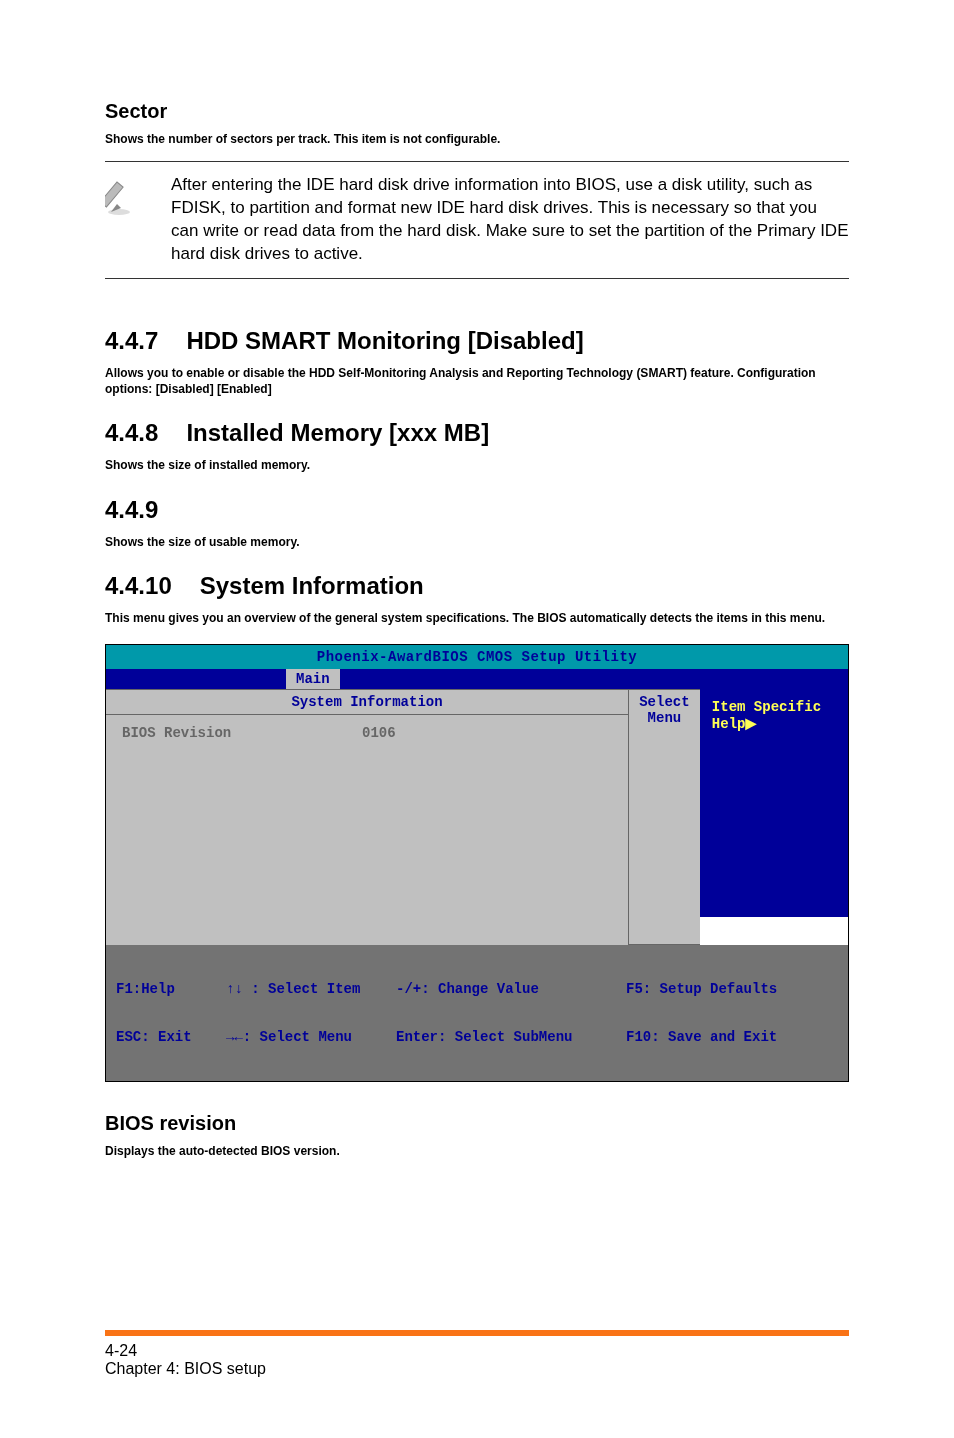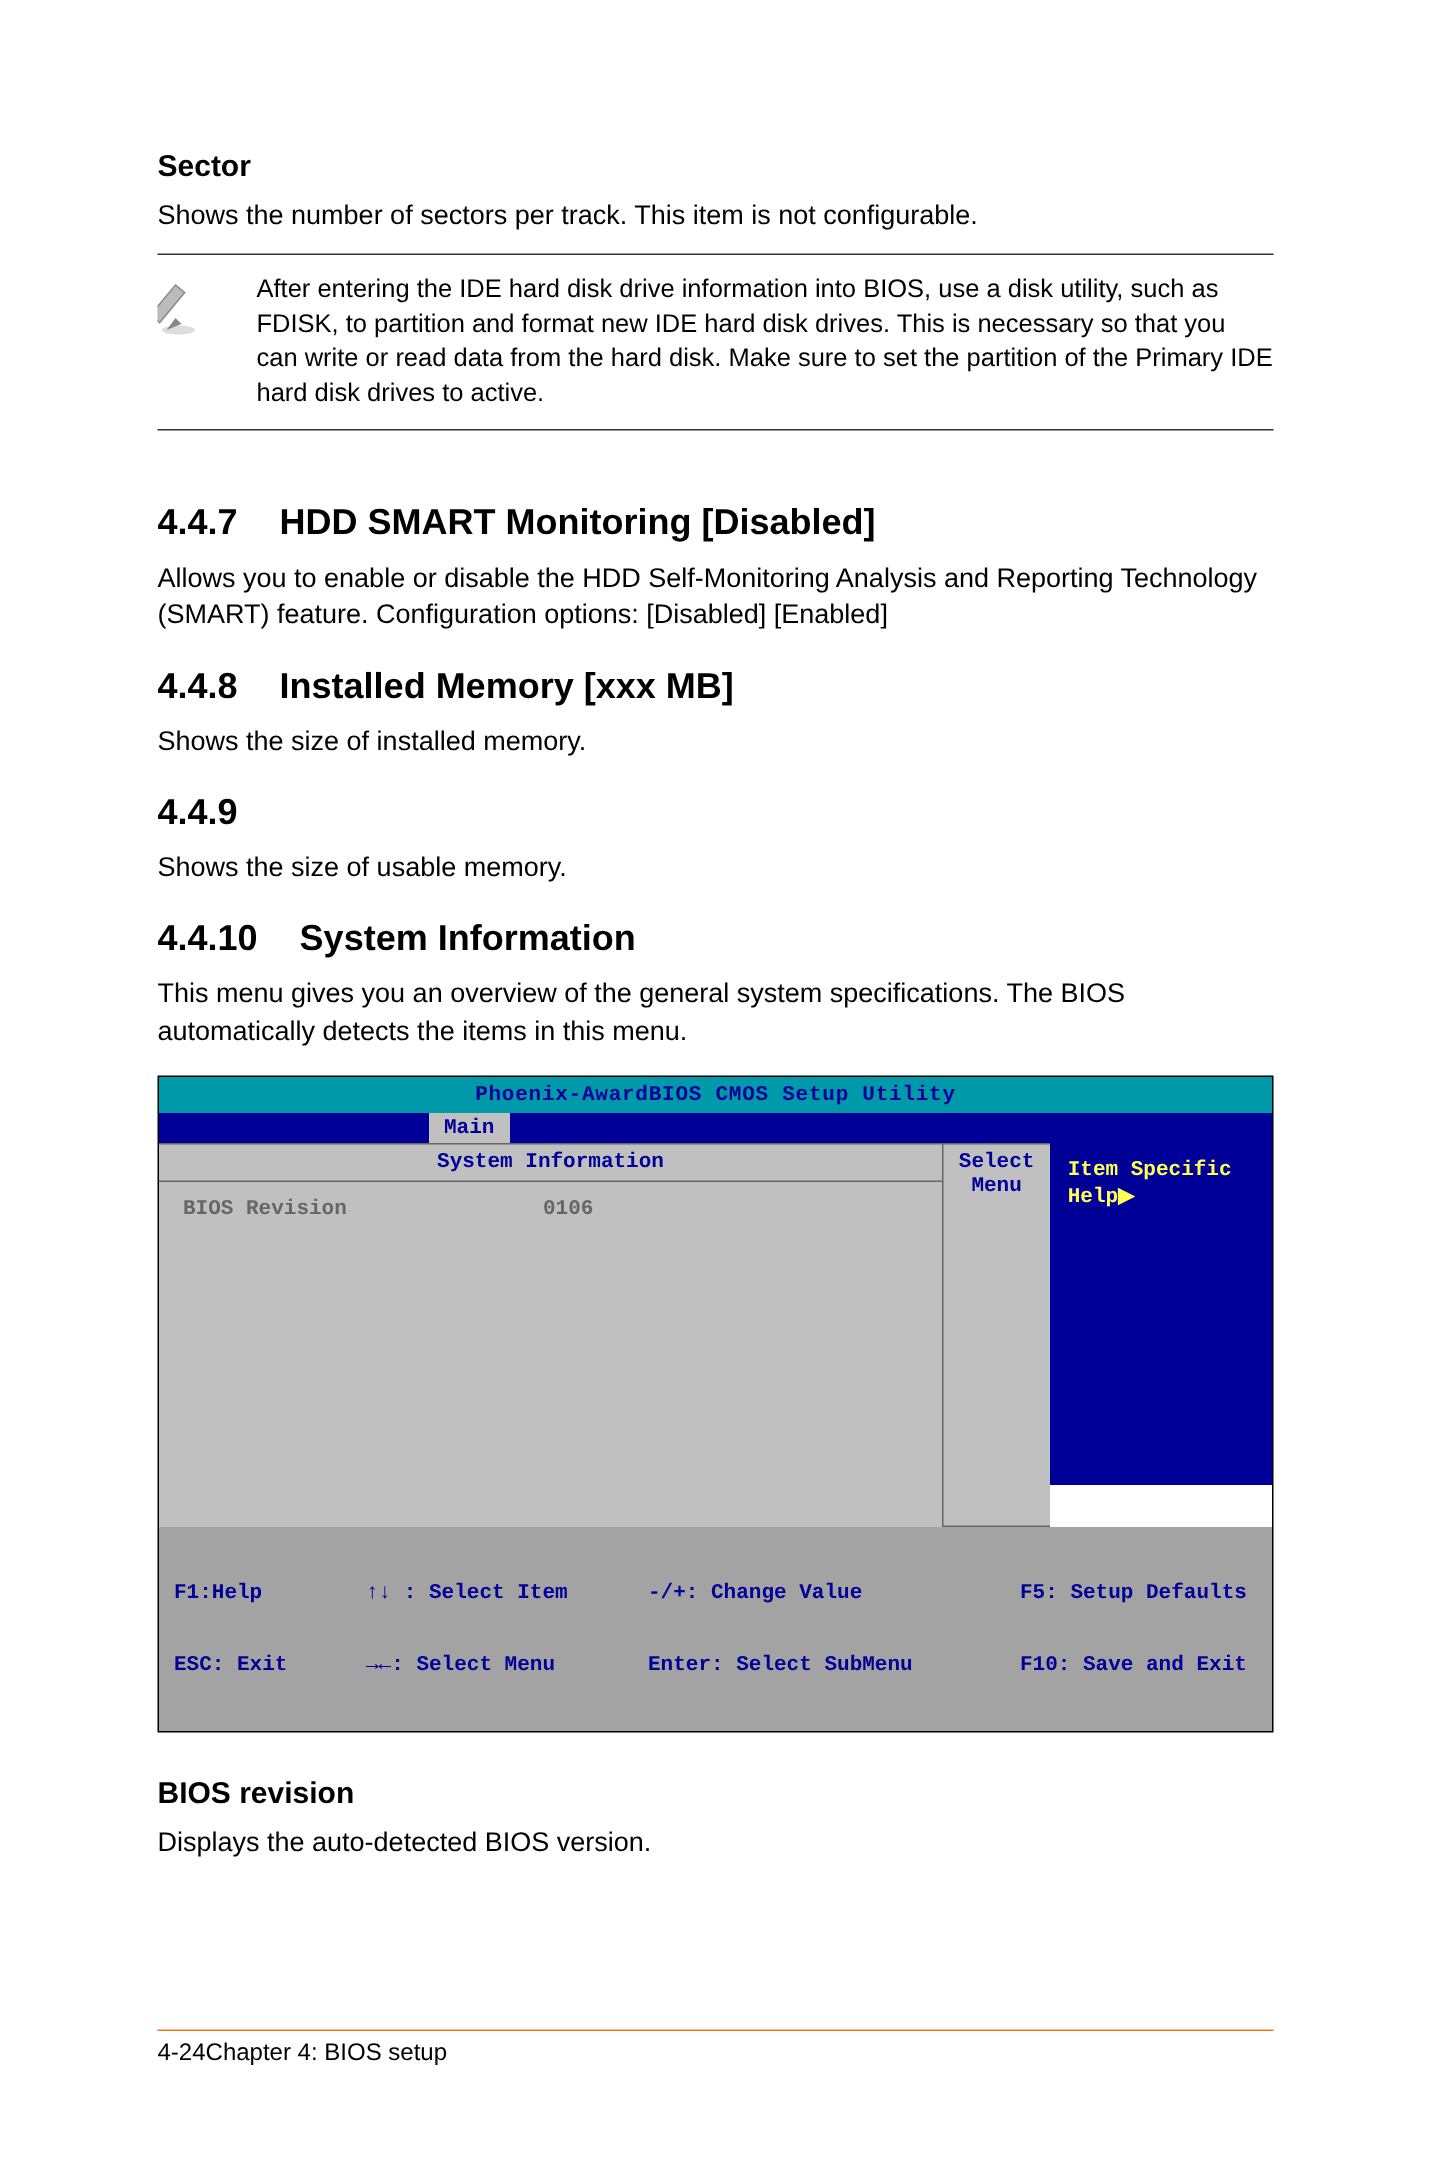--- a/index.html
+++ b/index.html
@@ -5,48 +5,48 @@
   * { box-sizing: border-box; margin: 0; padding: 0; }
   html, body { width: 954px; height: 1438px; }
   body {
     font-family: Arial, Helvetica, sans-serif;
     color: #000;
     background: #fff;
     padding: 100px 105px 50px 105px;
     position: relative;
   }
   .section-title { font-size: 20px; font-weight: bold; margin-bottom: 8px; }
-  .body-text { font-size: 18px; line-height: 1.35; margin-bottom: 14px; }
+  .body-text { font-size: 12px; line-height: 1.35; margin-bottom: 14px; font-weight: bold; }
   .note-block { border-top: 1px solid #333; border-bottom: 1px solid #333; padding: 12px 0; margin: 12px 0 48px 0; display: flex; gap: 20px; }
   .note-icon { width: 46px; flex: 0 0 46px; padding-top:4px;}
   .note-icon svg { width:46px; height:40px; }
   .note-text { font-size: 17px; line-height: 1.35; }
   .h2-row { display: flex; gap: 28px; align-items: flex-end; margin: 22px 0 10px 0; }
   .h2-num { font-size: 24px; font-weight: bold; }
   .h2-txt { font-size: 24px; font-weight: bold; }
   .bios-box { width: 100%; border: 1px solid #000; margin: 18px 0 30px 0; font-family: "Courier New", monospace; font-size: 14px; font-weight: bold; }
   .bios-title { background: #0099aa; color: #000099; text-align: center; padding: 4px 0; letter-spacing: 0.5px; }
   .bios-tabbar { background: #000099; padding: 0; }
   .bios-tab { display: inline-block; background: #c0c0c0; color: #000099; padding: 2px 10px; margin-left: 180px; }
   .bios-cols { display: flex; }
   .bios-left { flex: 1; display: flex; flex-direction: column; }
   .bios-right { width: 220px; display: flex; flex-direction: row; }
   .bios-header-cell { background: #c0c0c0; color: #000099; text-align: center; padding: 4px 0; border-top:1px solid #666; border-bottom:1px solid #666;}
   .bios-right .bios-header-cell { border-left: 1px solid #666; }
   .bios-body-left { background: #c0c0c0; color: #666; padding: 10px 16px; height: 230px; }
   .bios-body-right { background: #000099; color: #ffff55; padding: 10px 12px; height: 228px; }
   .bios-row { display: flex; }
   .bios-row .k { width: 240px; }
-  .bios-footer { background: #a3a3a3; color: #000099; padding: 4px 10px; display: flex; gap: 18px; }
+  .bios-footer { background: #737373; color: #000099; padding: 4px 10px; display: flex; gap: 0; }
   .bios-footer .col { white-space: pre; }
   .bios-footer .c1 { width: 110px; }
   .bios-footer .c2 { width: 170px; }
   .bios-footer .c3 { width: 230px; }
   .bios-footer .c4 { flex:1; text-align:left; }
-  .page-footer { position: absolute; left: 105px; right: 105px; bottom: 60px; border-top: 1px solid #f97316; padding-top: 6px; display: flex; font-size: 16px; }
+  .page-footer { position: absolute; left: 105px; right: 105px; bottom: 60px; border-top: 6px solid #f97316; padding-top: 6px; display: flex; justify-content: space-between; font-size: 16px; flex-direction: column; }
   .arrow { font-family: Arial, sans-serif; }
 </style>
 </head>
 <body>
 
 <div class="section-title">Sector</div>
 <div class="body-text">Shows the number of sectors per track. This item is not configurable.</div>
 
 <div class="note-block">
   <div class="note-icon">

